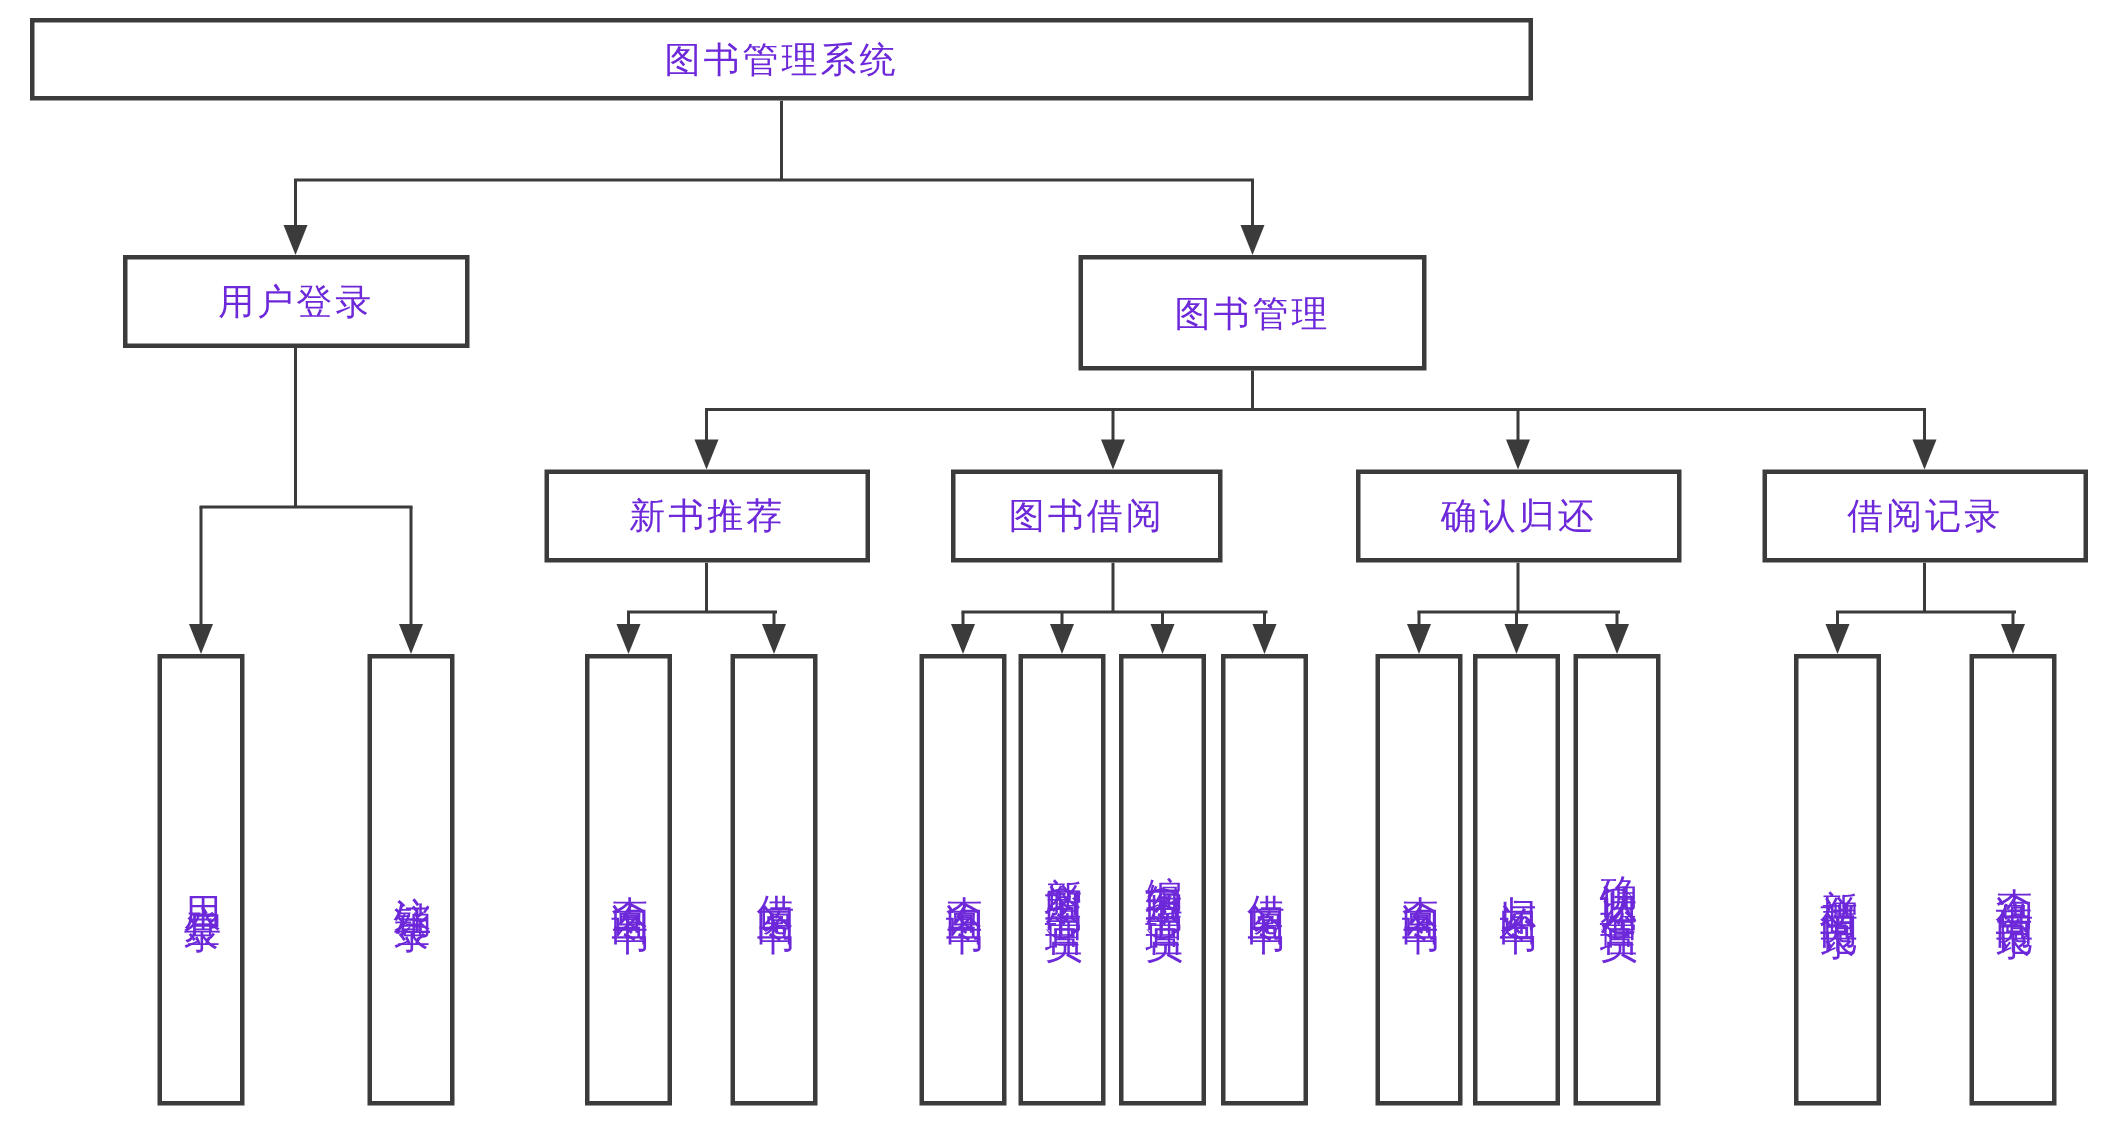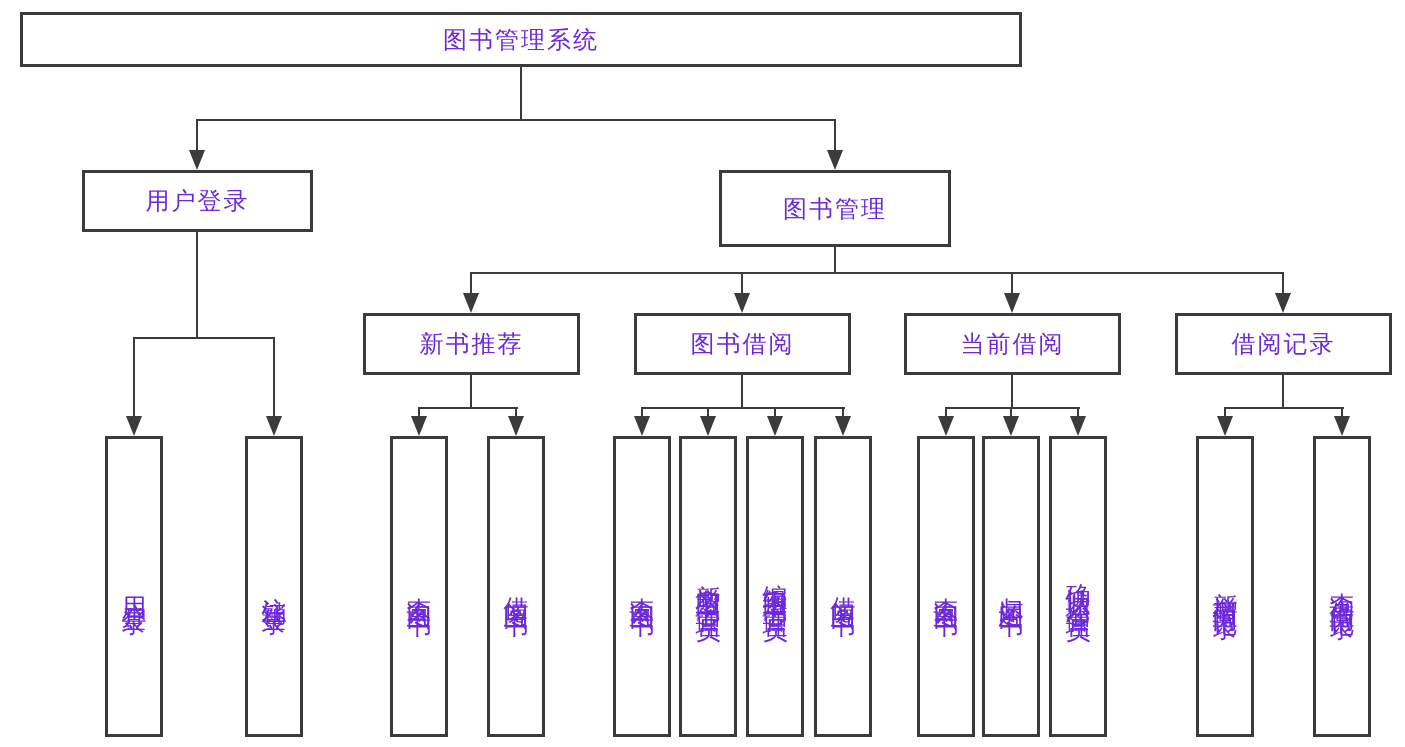--- a/index.html
+++ b/index.html
@@ -38,21 +38,21 @@
     border-left: 8px solid transparent;
     border-right: 8px solid transparent;
     border-top: 20px solid #3b3b3b;
     z-index: 1;
   }
   
   #n-root   { left: 20px;   top: 12px;  width: 1002px; height: 55px; }
   #n-ulogin { left: 82px;   top: 170px; width: 231px;  height: 62px; }
   #n-bmgmt  { left: 719px;  top: 170px; width: 232px;  height: 77px; }
   #n-newb   { left: 363px;  top: 313px; width: 217px;  height: 62px; }
-  #n-bborr  { left: 634px;  top: 313px; width: 217px;  height: 62px; }
+  #n-bborr  { left: 634px;  top: 313px; width: 181px;  height: 62px; }
   #n-curr   { left: 904px;  top: 313px; width: 217px;  height: 62px; }
   #n-rec    { left: 1175px; top: 313px; width: 217px;  height: 62px; }
   .leaf { top: 436px; width: 58px; height: 301px; }
   #l1  { left: 105px; }  #l2  { left: 245px; }
   #l3  { left: 390px; }  #l4  { left: 487px; }
   #l5  { left: 613px; }  #l6  { left: 679px; }
   #l7  { left: 746px; }  #l8  { left: 814px; }
   #l9  { left: 917px; }  #l10 { left: 982px; }
   #l11 { left: 1049px; } #l12 { left: 1196px; }
   #l13 { left: 1313px; }
@@ -71,21 +71,21 @@
 
 <div id="canvas">
 
   <div class="box" id="n-root">图书管理系统</div>
 
   <div class="box" id="n-ulogin">用户登录</div>
   <div class="box" id="n-bmgmt">图书管理</div>
 
   <div class="box" id="n-newb">新书推荐</div>
   <div class="box" id="n-bborr">图书借阅</div>
-  <div class="box" id="n-curr">当前借阅</div>
+  <div class="box" id="n-curr">确认归还</div>
   <div class="box" id="n-rec">借阅记录</div>
 
   <div class="box vbox leaf" id="l1">用户登录</div>
   <div class="box vbox leaf" id="l2">注销登录</div>
   <div class="box vbox leaf" id="l3">查询图书</div>
   <div class="box vbox leaf" id="l4">借阅图书</div>
   <div class="box vbox leaf" id="l5">查询图书</div>
   <div class="box vbox leaf" id="l6">新增图书（管理员）</div>
   <div class="box vbox leaf" id="l7">编辑图书（管理员）</div>
   <div class="box vbox leaf" id="l8">借阅图书</div>

